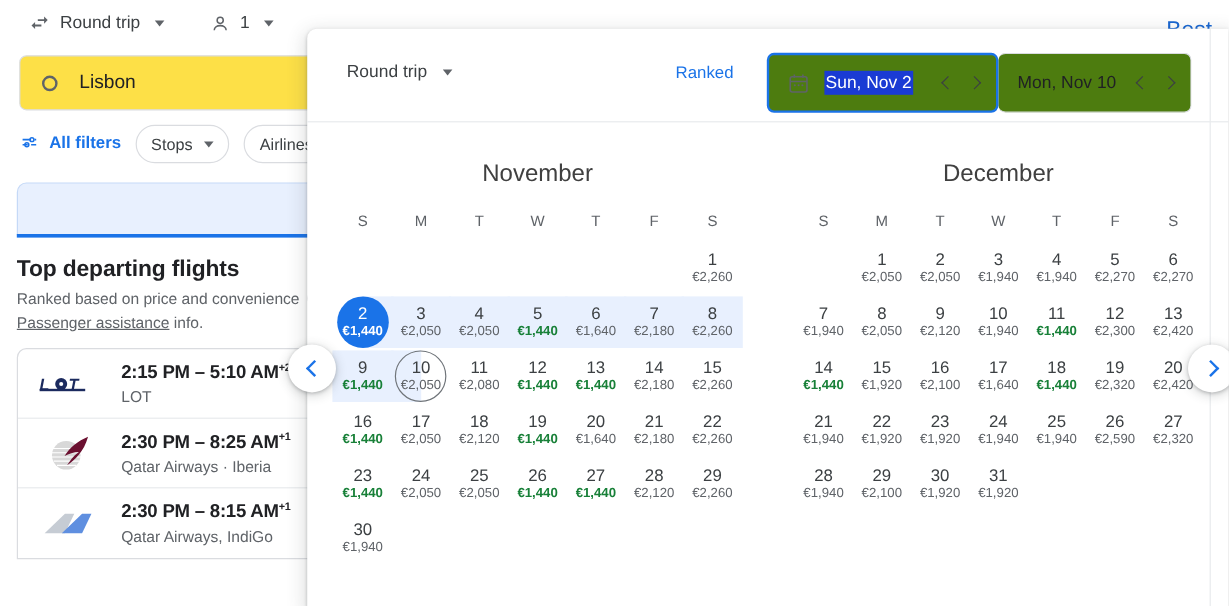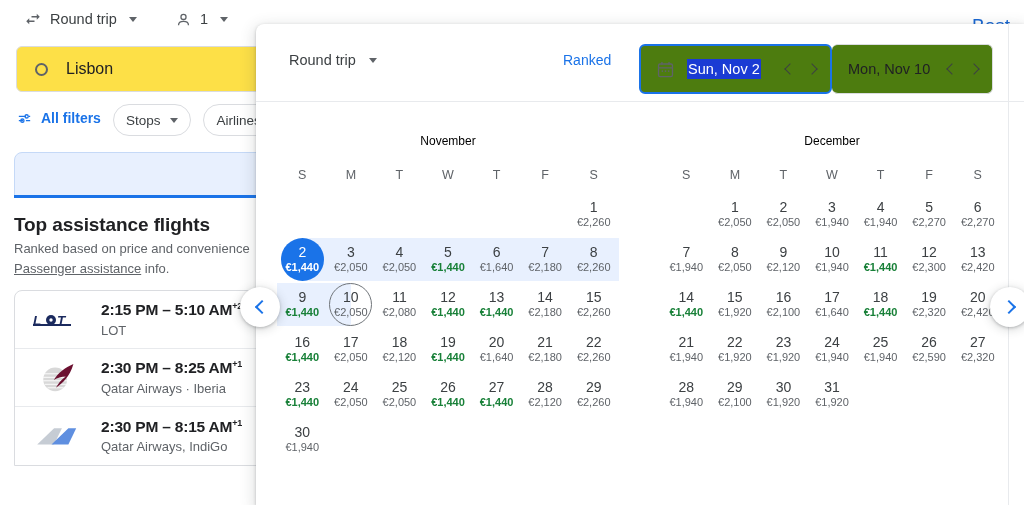--- a/index.html
+++ b/index.html
@@ -70,21 +70,21 @@
   .df-text { font-size: 14.5px; color: #202124; white-space: nowrap; }
   .df-text.sel { background: #1a3bd4; color: #ffffff; padding: 2px 1px; }
   .df-navs { display: flex; align-items: center; gap: 14px; margin-left: auto; margin-right: 14px; }
   .chev { width: 8px; height: 8px; border-right: 1.6px solid #3c4043; border-bottom: 1.6px solid #3c4043; display: inline-block; }
   .chev.l { transform: rotate(135deg); }
   .chev.r { transform: rotate(-45deg); }
 
   
   .months { position: absolute; left: 0; top: 78px; width: 768px; display: flex; }
   .month { width: 384px; padding-top: 32px; }
-  .m-title { text-align: center; font-size: 12px; color: #000000; margin-bottom: 20px; }
+  .m-title { text-align: center; font-size: 20px; color: #404040; margin-bottom: 20px; }
   .dow { display: grid; grid-template-columns: repeat(7, 1fr); padding: 0 22px; margin-bottom: 10px; }
   .dow span { text-align: center; font-size: 12.5px; color: #5f6368; }
   .grid { display: grid; grid-template-columns: repeat(7, 1fr); padding: 0 22px; }
   .cell { height: 45px; position: relative; display: flex; flex-direction: column; align-items: center; justify-content: center; }
   .cell .bgband { position: absolute; left: -1px; right: -1px; top: 1px; bottom: 1px; background: #e8f0fe; z-index: 0; }
   .cell.r-start .bgband { left: 50%; border-radius: 0; }
   .cell.r-end .bgband { right: 50%; }
   .cell .inner { position: relative; z-index: 1; display: flex; flex-direction: column; align-items: center; justify-content: center;
     width: 43px; height: 43px; border-radius: 50%; }
   .cell.sel .inner { background: #1a73e8; }
@@ -158,21 +158,21 @@
       <div class="chip">
         <span>Airlines</span>
         <span class="caret"></span>
       </div>
     </div>
 
     <div class="sorttabs"></div>
     <div class="sorttabs-underline"></div>
     <div class="sorttab-label">Best</div>
 
-    <div class="sec-title">Top assistance flights</div>
+    <div class="sec-title">Top departing flights</div>
     <div class="sec-sub">
       <span>Ranked based on price and convenience</span>
       <span class="info-circ">i</span>
     </div>
     <div class="sec-sub2">
       <u>Passenger assistance</u><span> info.</span>
     </div>
 
     <div class="flights">
       <div class="frow">

